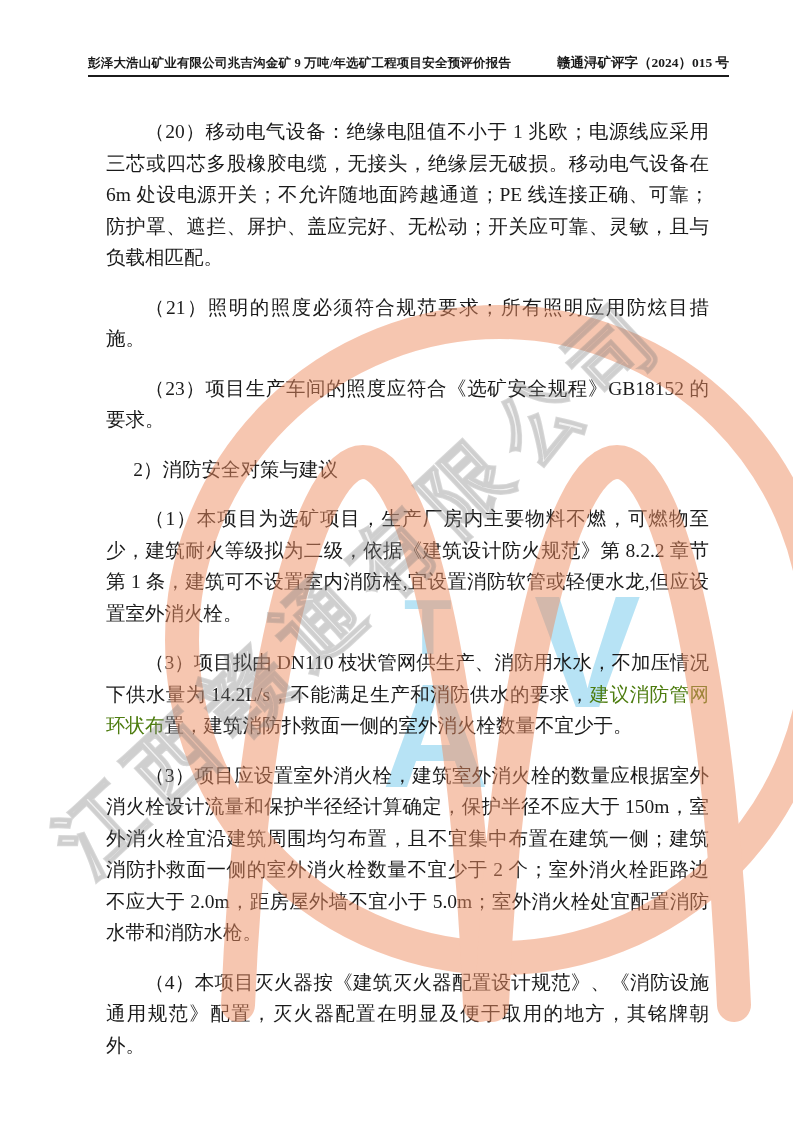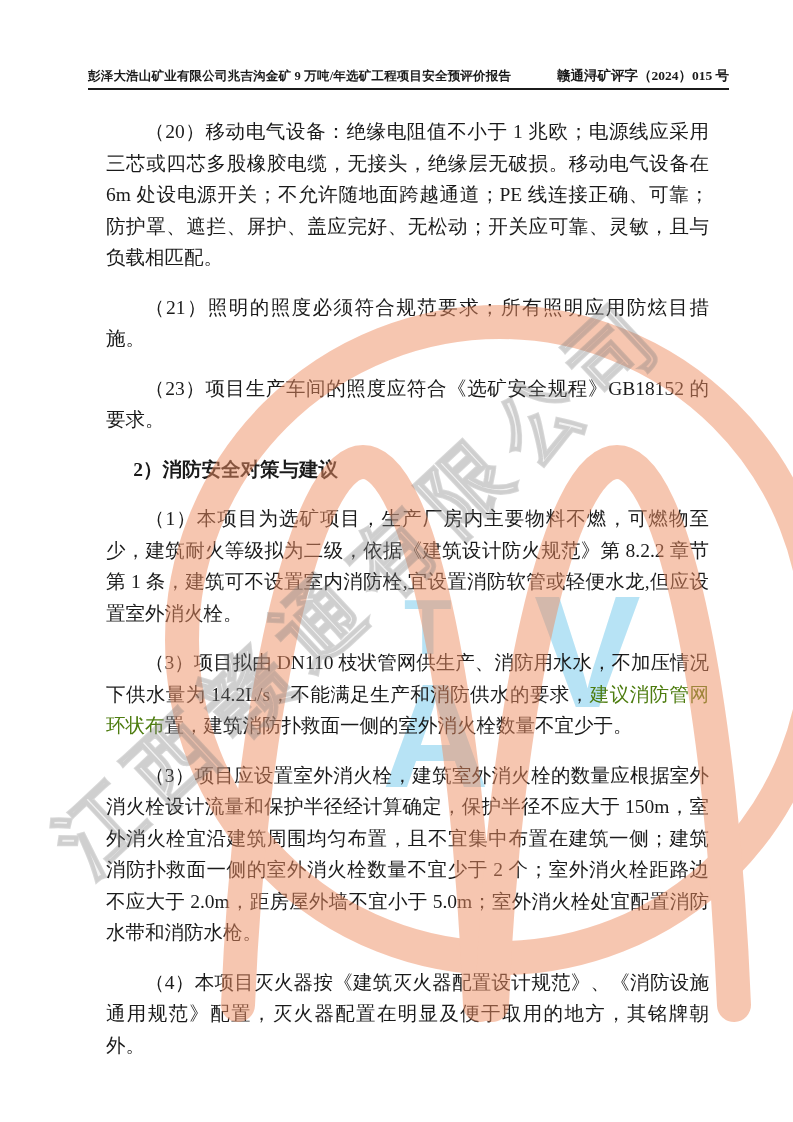--- a/index.html
+++ b/index.html
@@ -7,37 +7,37 @@
     position:relative;
     width:793px;height:1122px;
     margin:0 auto;
     background:#ffffff;
     overflow:hidden;
     font-family:"Liberation Serif","DejaVu Serif",serif;
     color:#1a1a1a;
   }
   
   .header{
-    position:absolute;left:88px;right:64px;top:67px;
+    position:absolute;left:88px;right:64px;top:54px;
     display:flex;justify-content:space-between;align-items:flex-end;
     border-bottom:2px solid #1b1b1b;
     padding-bottom:3px;
     z-index:1;
   }
   .header .h-left{font-size:12.5px;font-weight:bold;letter-spacing:0.2px;}
   .header .h-right{font-size:13.5px;font-weight:bold;white-space:nowrap;padding-left:24px;}
   
   .content{
     position:absolute;left:88px;right:66px;top:98px;
     font-size:19.5px;line-height:31.5px;
     text-align:justify;
     z-index:1;
   }
   .content p{margin:18px;text-indent:2em;}
-  .content p.heading{font-weight:bold;text-indent:1.4em;}
+  .content p.heading{font-weight:normal;text-indent:1.4em;}
   .red{color:#4d7c0f;}
   
   .footer{
     position:absolute;left:0;right:0;top:1034px;
     text-align:center;font-size:14.5px;color:#222;
     z-index:1;
   }
   
   .wm-stamp{position:absolute;left:0;top:0;z-index:2;pointer-events:none;opacity:0.5;}
   .wm-blue{position:absolute;z-index:0;pointer-events:none;

